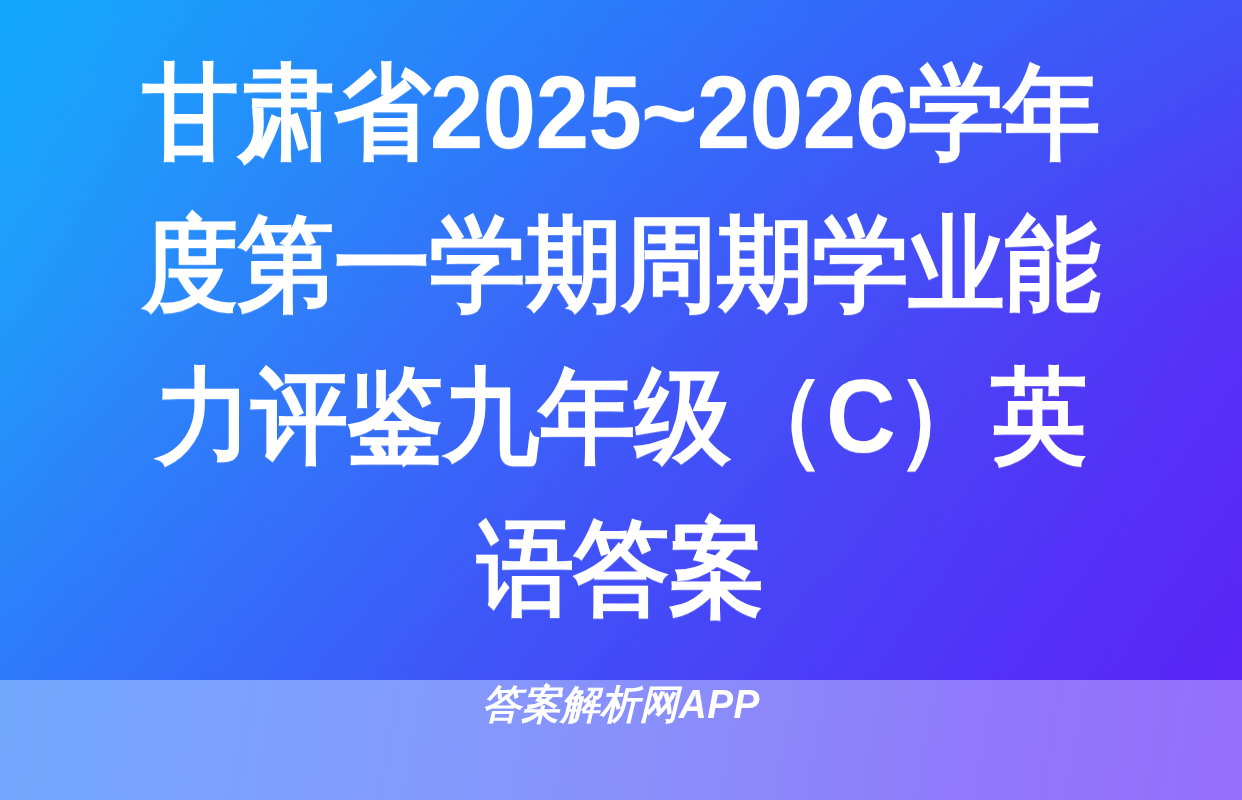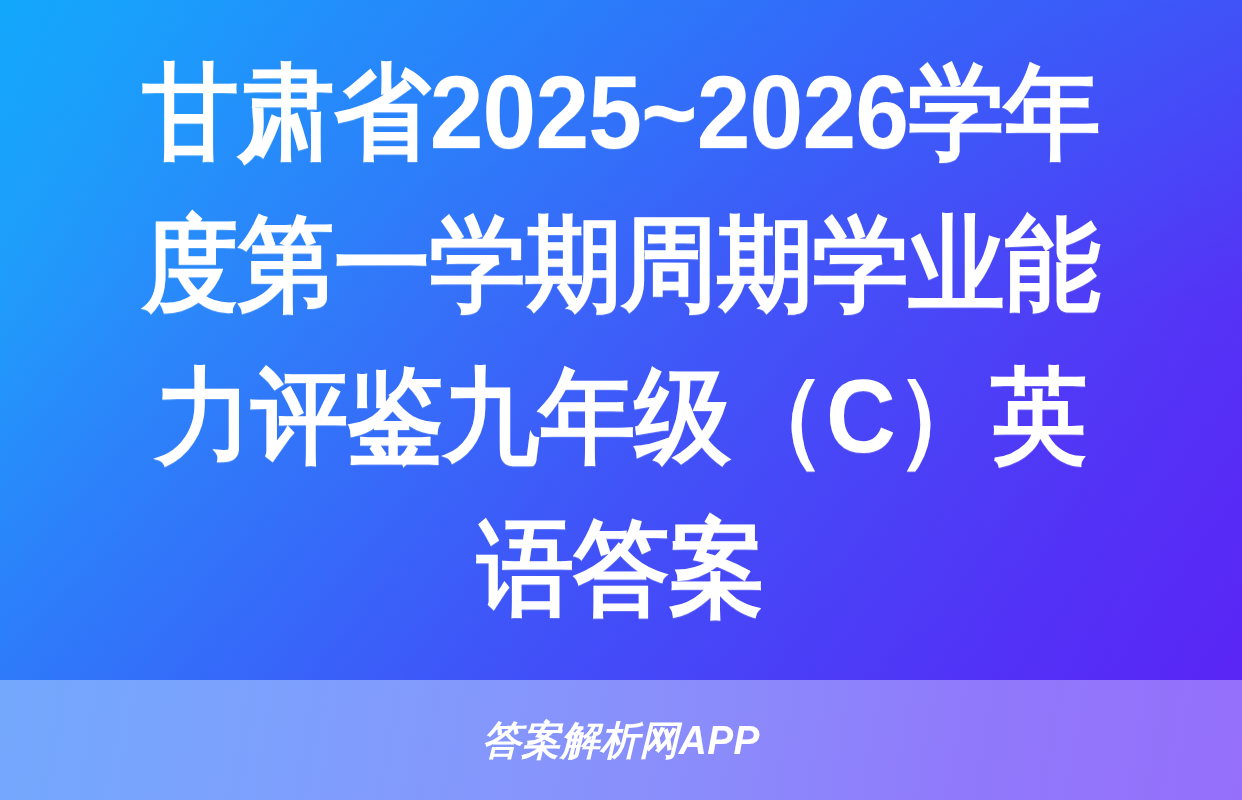--- a/index.html
+++ b/index.html
@@ -87,21 +87,21 @@
     transform-origin: center center;
     white-space: normal;
     word-break: break-all;
     text-shadow: 0 1px 0 rgba(255,255,255,0.18);
   }
 
   
   .footer-wrap {
     position: absolute;
     left: 0;
-    top: 680px;
+    top: 644px;
     width: 1242px;
     height: 120px;
     display: flex;
     align-items: center;
     justify-content: center;
   }
   .footer-text {
     color: #ffffff;
     font-size: 40px;
     font-weight: 700;

